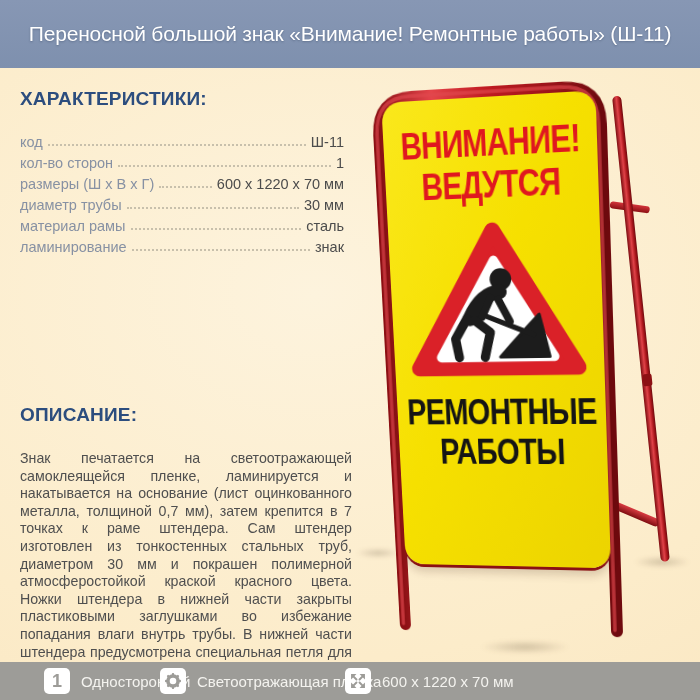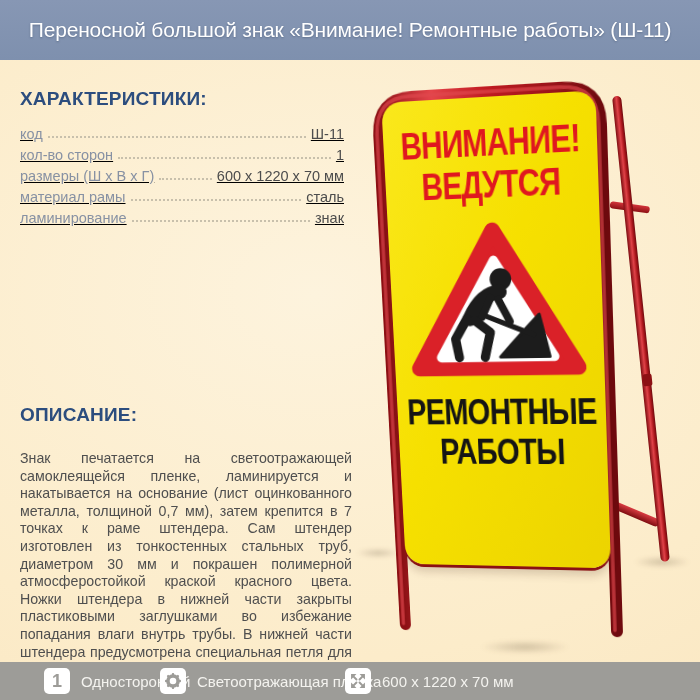--- a/index.html
+++ b/index.html
@@ -6,35 +6,35 @@
   html,body { width:700px; height:700px; }
   body { font-family:"Liberation Sans", sans-serif; }
 
   .page {
     position:relative; width:700px; height:700px; overflow:hidden;
     background: radial-gradient(ellipse 130% 95% at 45% 42%, #fdf3dd 0%, #fcecca 55%, #f8e3bc 100%);
   }
 
   
   .header {
-    position:absolute; left:0; top:0; width:700px; height:60px;
+    position:absolute; left:0; top:0; width:700px; height:68px;
     background:linear-gradient(#8797b4, #7e90ae);
     display:flex; align-items:center; justify-content:center;
   }
   .header h1 {
     color:#ffffff; font-size:21px; font-weight:400; letter-spacing:-0.2px;
     text-shadow:0 1px 2px rgba(40,55,80,.35); white-space:nowrap;
   }
 
   
   .specs { position:absolute; left:20px; top:88px; width:324px; }
   .section-heading {
     color:#2c4d7e; font-size:19px; font-weight:700; letter-spacing:.2px;
   }
-  .spec-rows { margin-top:11px;text-decoration:underline; }
+  .spec-rows { margin-top:19px; }
   .spec-row { display:flex; align-items:flex-end; height:21px; }
   .spec-label { color:#8791a3; font-size:14.5px; white-space:nowrap; }
   .spec-dots { flex:1 1 auto; border-bottom:2px dotted #c8c0ac; margin:0 5px 4px 5px; min-width:8px; }
   .spec-value { color:#4c4c4c; font-size:14.5px; white-space:nowrap; }
 
   
   .desc { position:absolute; left:20px; top:404px; width:332px; }
   .desc p {
     margin-top:24px; color:#4f4f4f; font-size:14.2px; line-height:17.6px;
     text-align:justify;
@@ -124,20 +124,25 @@
       </div>
       <div class="spec-row">
         <span class="spec-label">кол-во сторон</span>
         <span class="spec-dots"></span>
         <span class="spec-value">1</span>
       </div>
       <div class="spec-row">
         <span class="spec-label">размеры (Ш х В х Г)</span>
         <span class="spec-dots"></span>
         <span class="spec-value">600 х 1220 х 70 мм</span>
+      </div>
+      <div class="spec-row">
+        <span class="spec-label">диаметр трубы</span>
+        <span class="spec-dots"></span>
+        <span class="spec-value">30 мм</span>
       </div>
       <div class="spec-row">
         <span class="spec-label">материал рамы</span>
         <span class="spec-dots"></span>
         <span class="spec-value">сталь</span>
       </div>
       <div class="spec-row">
         <span class="spec-label">ламинирование</span>
         <span class="spec-dots"></span>
         <span class="spec-value">знак</span>

